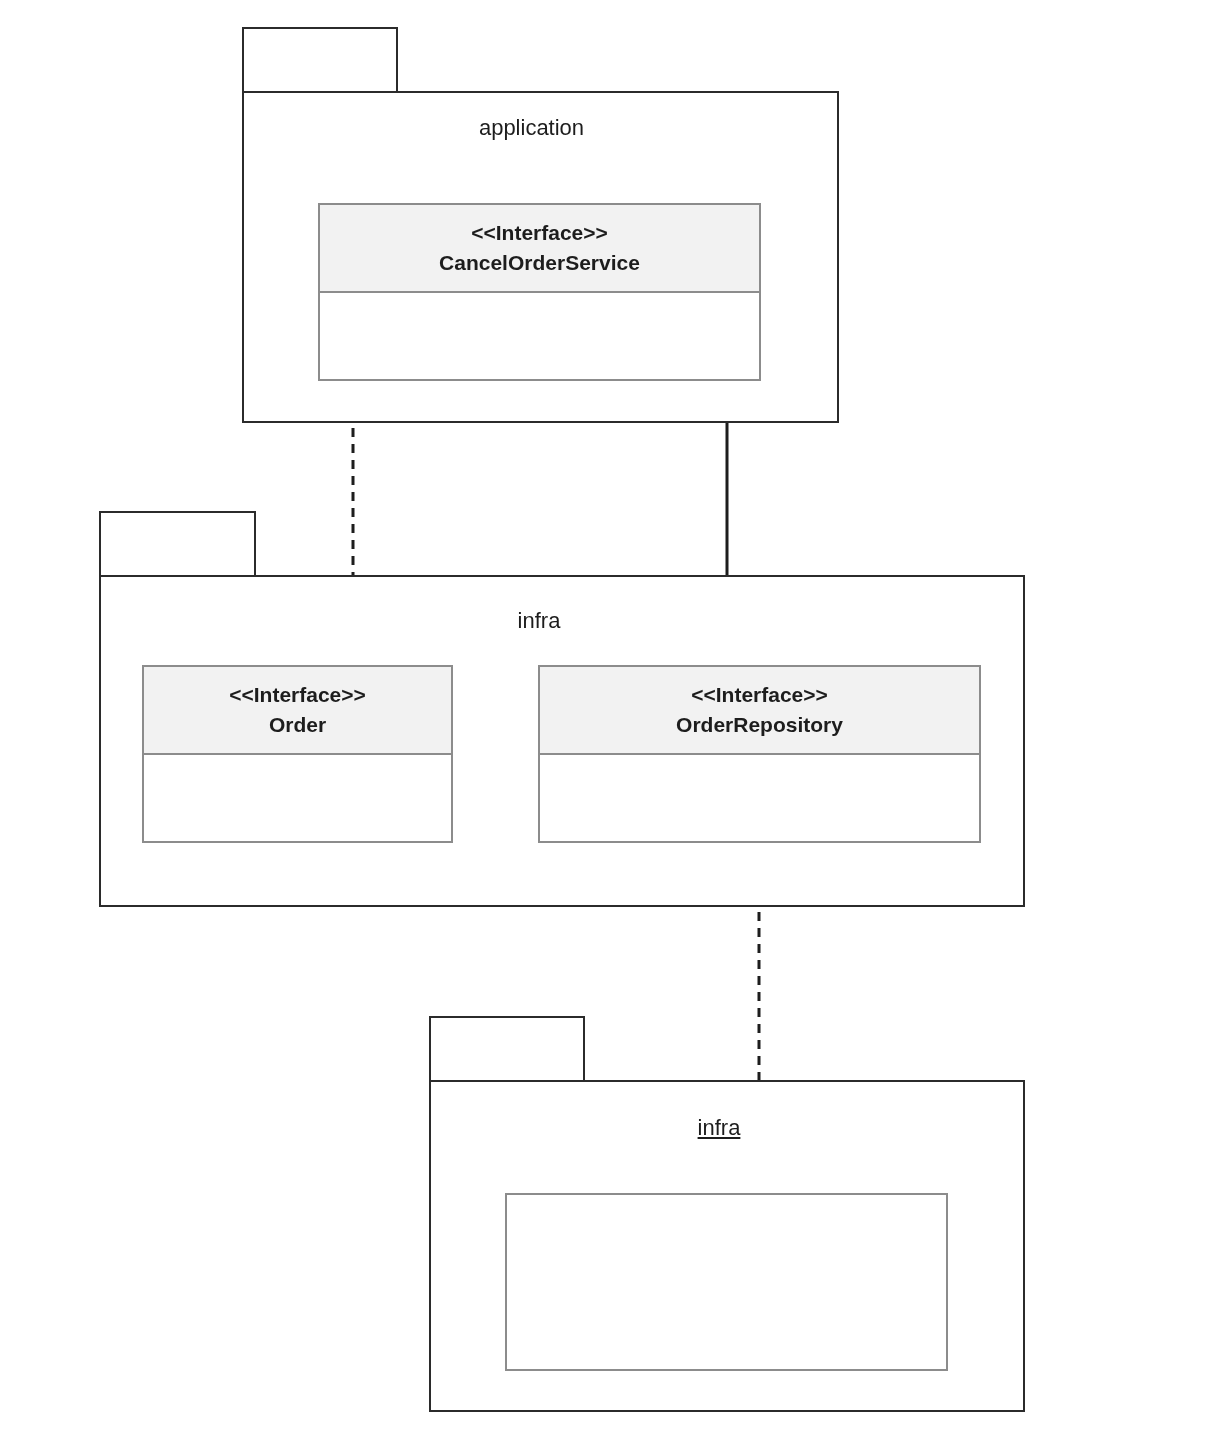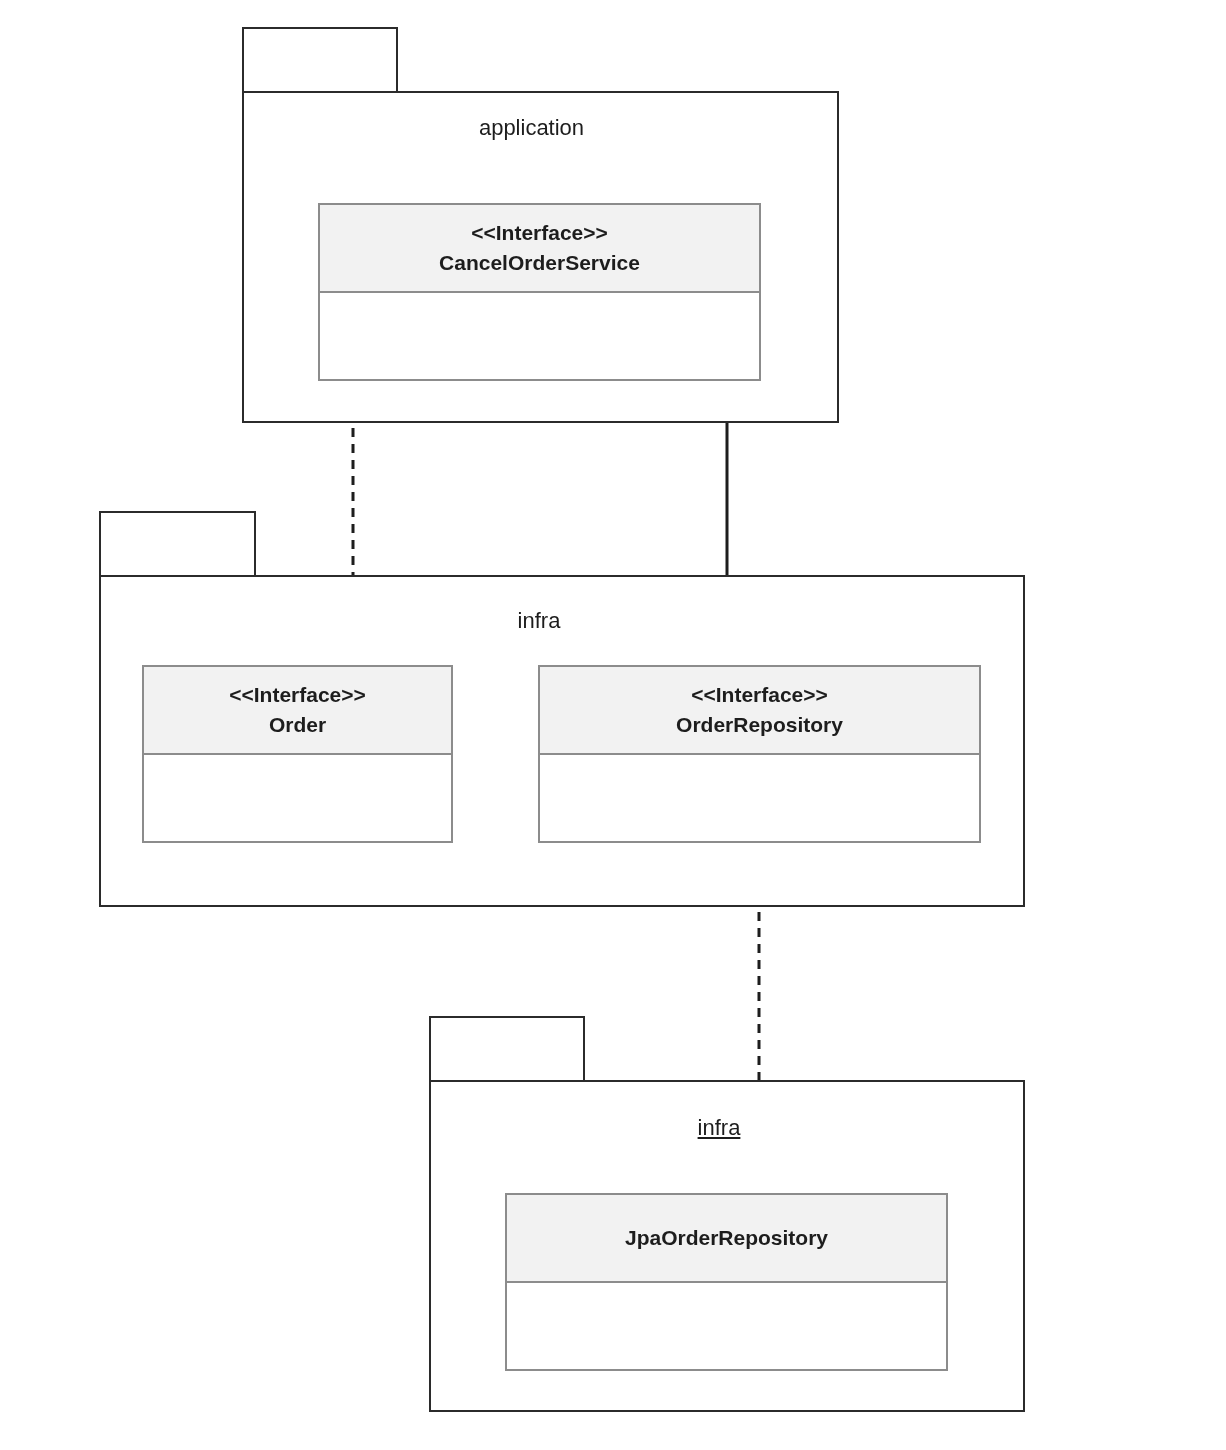--- a/index.html
+++ b/index.html
@@ -143,20 +143,17 @@
       <div class="uml-class-compartment"></div>
     </div>
   </div>
 
   <div class="package">
     <div class="package-tab" style="left:429px; top:1016px; width:156px; height:66px;"></div>
     <div class="package-body" style="left:429px; top:1080px; width:596px; height:332px;"></div>
     <div class="package-label" style="left:454px; top:1115px; width:530px;text-decoration:underline;">infra</div>
 
     <div class="uml-class" style="left:505px; top:1193px; width:443px; height:178px;">
-      <div class="uml-class-header" style="height:88px;">
-        <span class="uml-classname">JpaOrderRepository</span>
-      </div>
       <div class="uml-class-compartment"></div>
     </div>
   </div>
 
 </div>
 
 </body></html>

